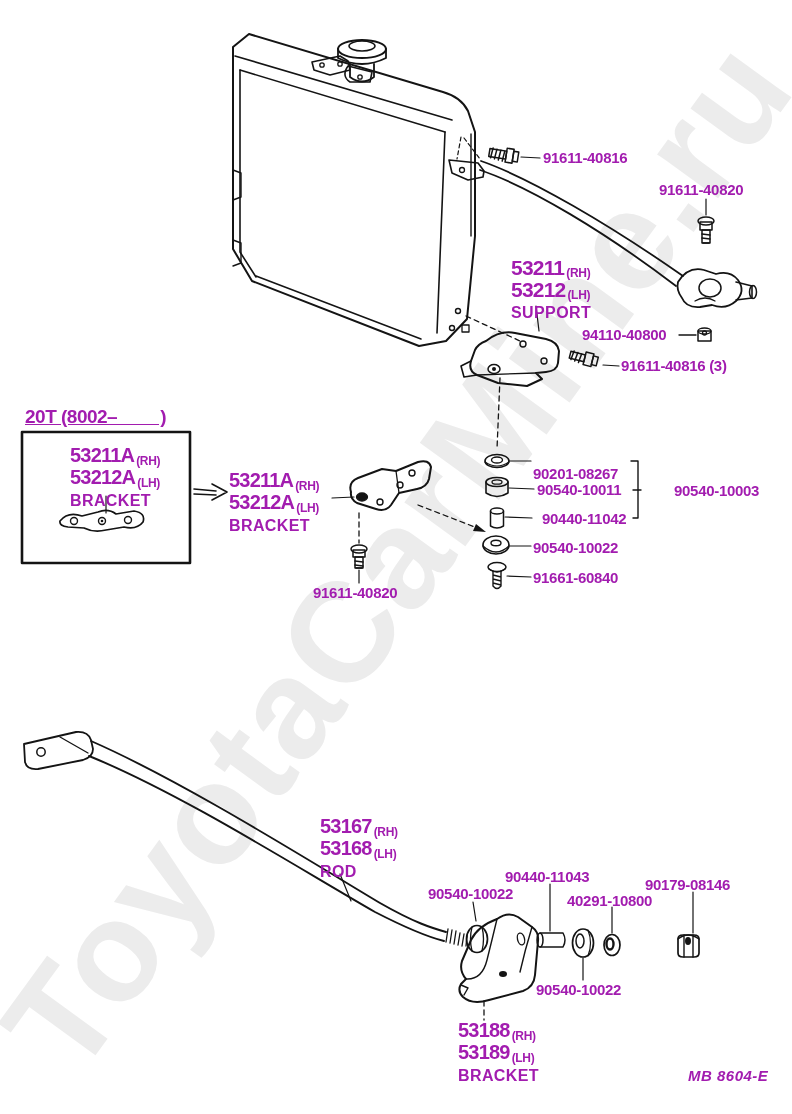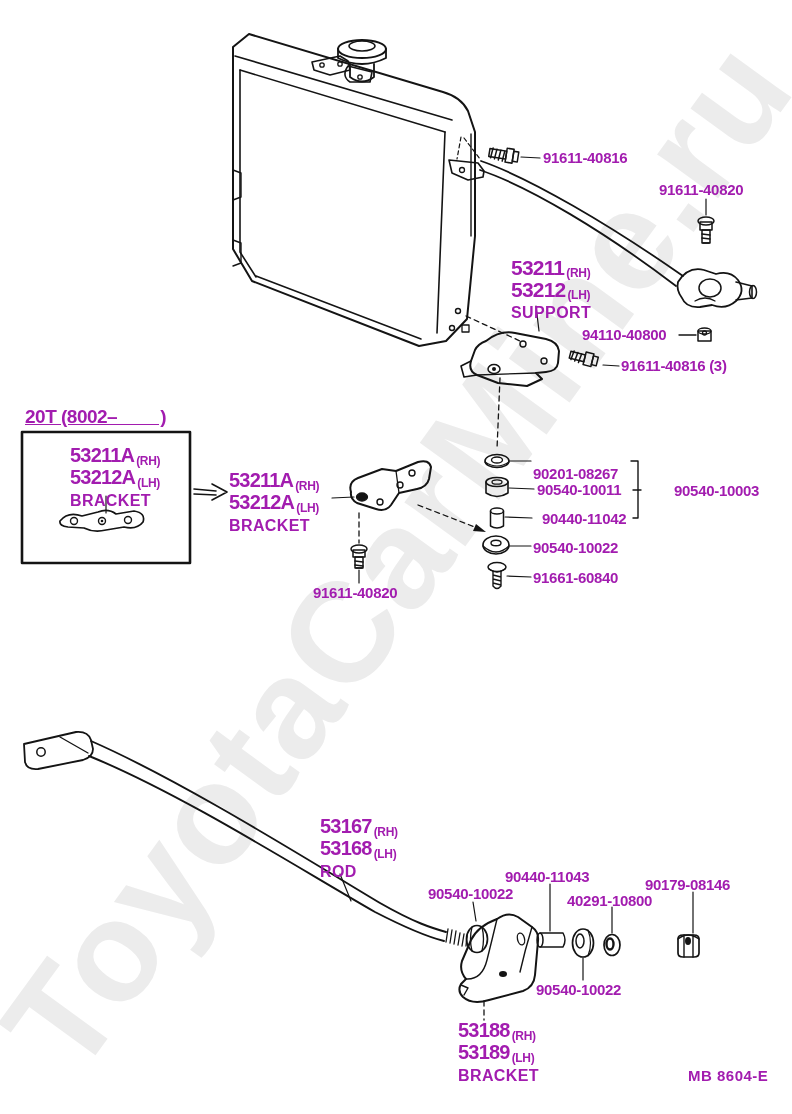--- a/index.html
+++ b/index.html
@@ -10,21 +10,21 @@
       user-select:none;}
   svg{position:absolute;left:0;top:0;}
   .lbl{position:absolute;font-weight:bold;color:#a21caf;white-space:nowrap;line-height:1;}
   .pn{font-size:15px;letter-spacing:-0.3px;}
   .grp .row{display:flex;align-items:flex-start;line-height:0.98;}
   .big{font-size:21px;letter-spacing:-0.8px;}
   .big2{font-size:20px;letter-spacing:-0.8px;}
   .sm{font-size:12px;margin-left:2px;margin-top:10px;letter-spacing:-0.3px;}
   .nm{font-size:16px;letter-spacing:0.4px;margin-top:3px;}
   .boxtitle{font-size:19px;letter-spacing:-0.5px;white-space:pre;text-decoration:underline;}
-  .footer{font-size:15px;letter-spacing:0.5px;}
+  .footer{font-size:15px;letter-spacing:0.5px;font-style:italic;}
 </style>
 </head>
 <body>
 
 <div id="page">
 
   <div id="wm">ToyotaCarMine.ru</div>
 
   <svg width="792" height="1114" viewBox="0 0 792 1114" fill="none" stroke="#141414" stroke-width="2" stroke-linecap="round" stroke-linejoin="round">
 

